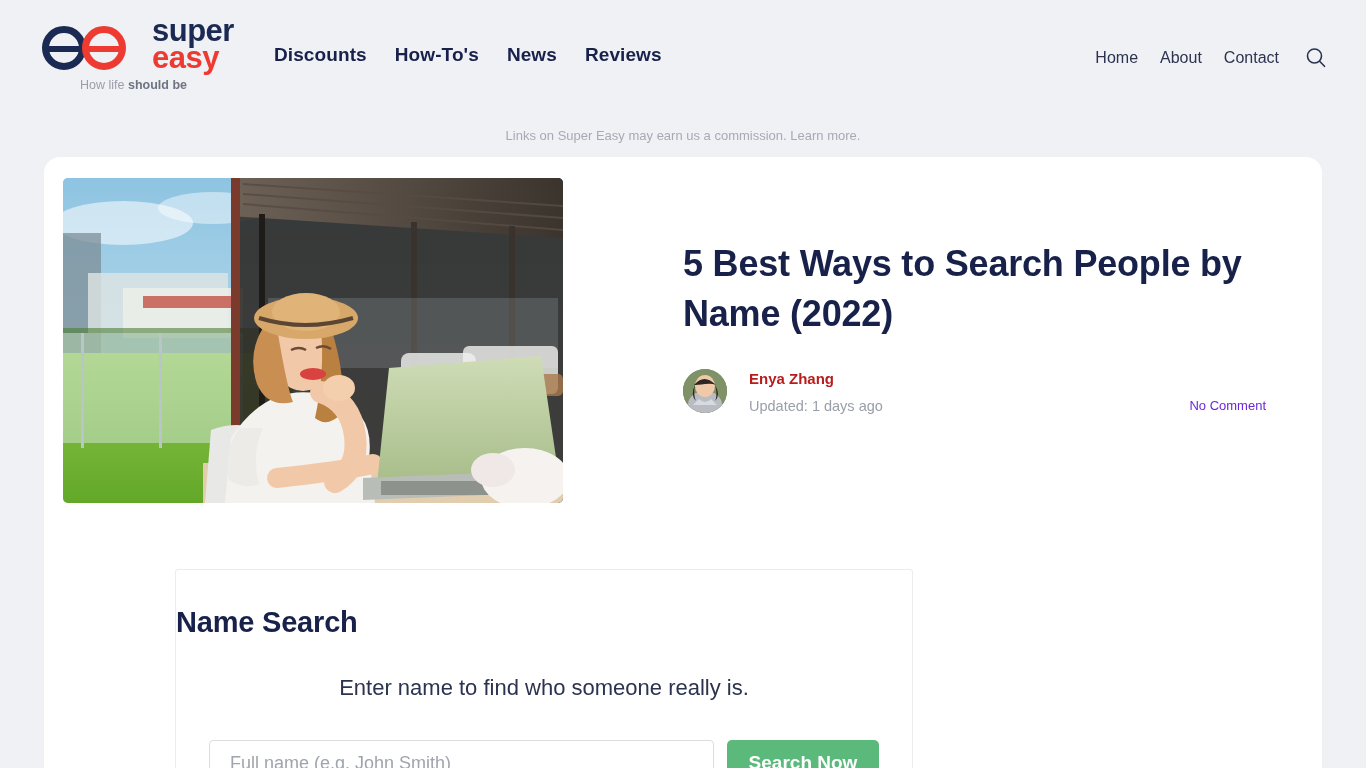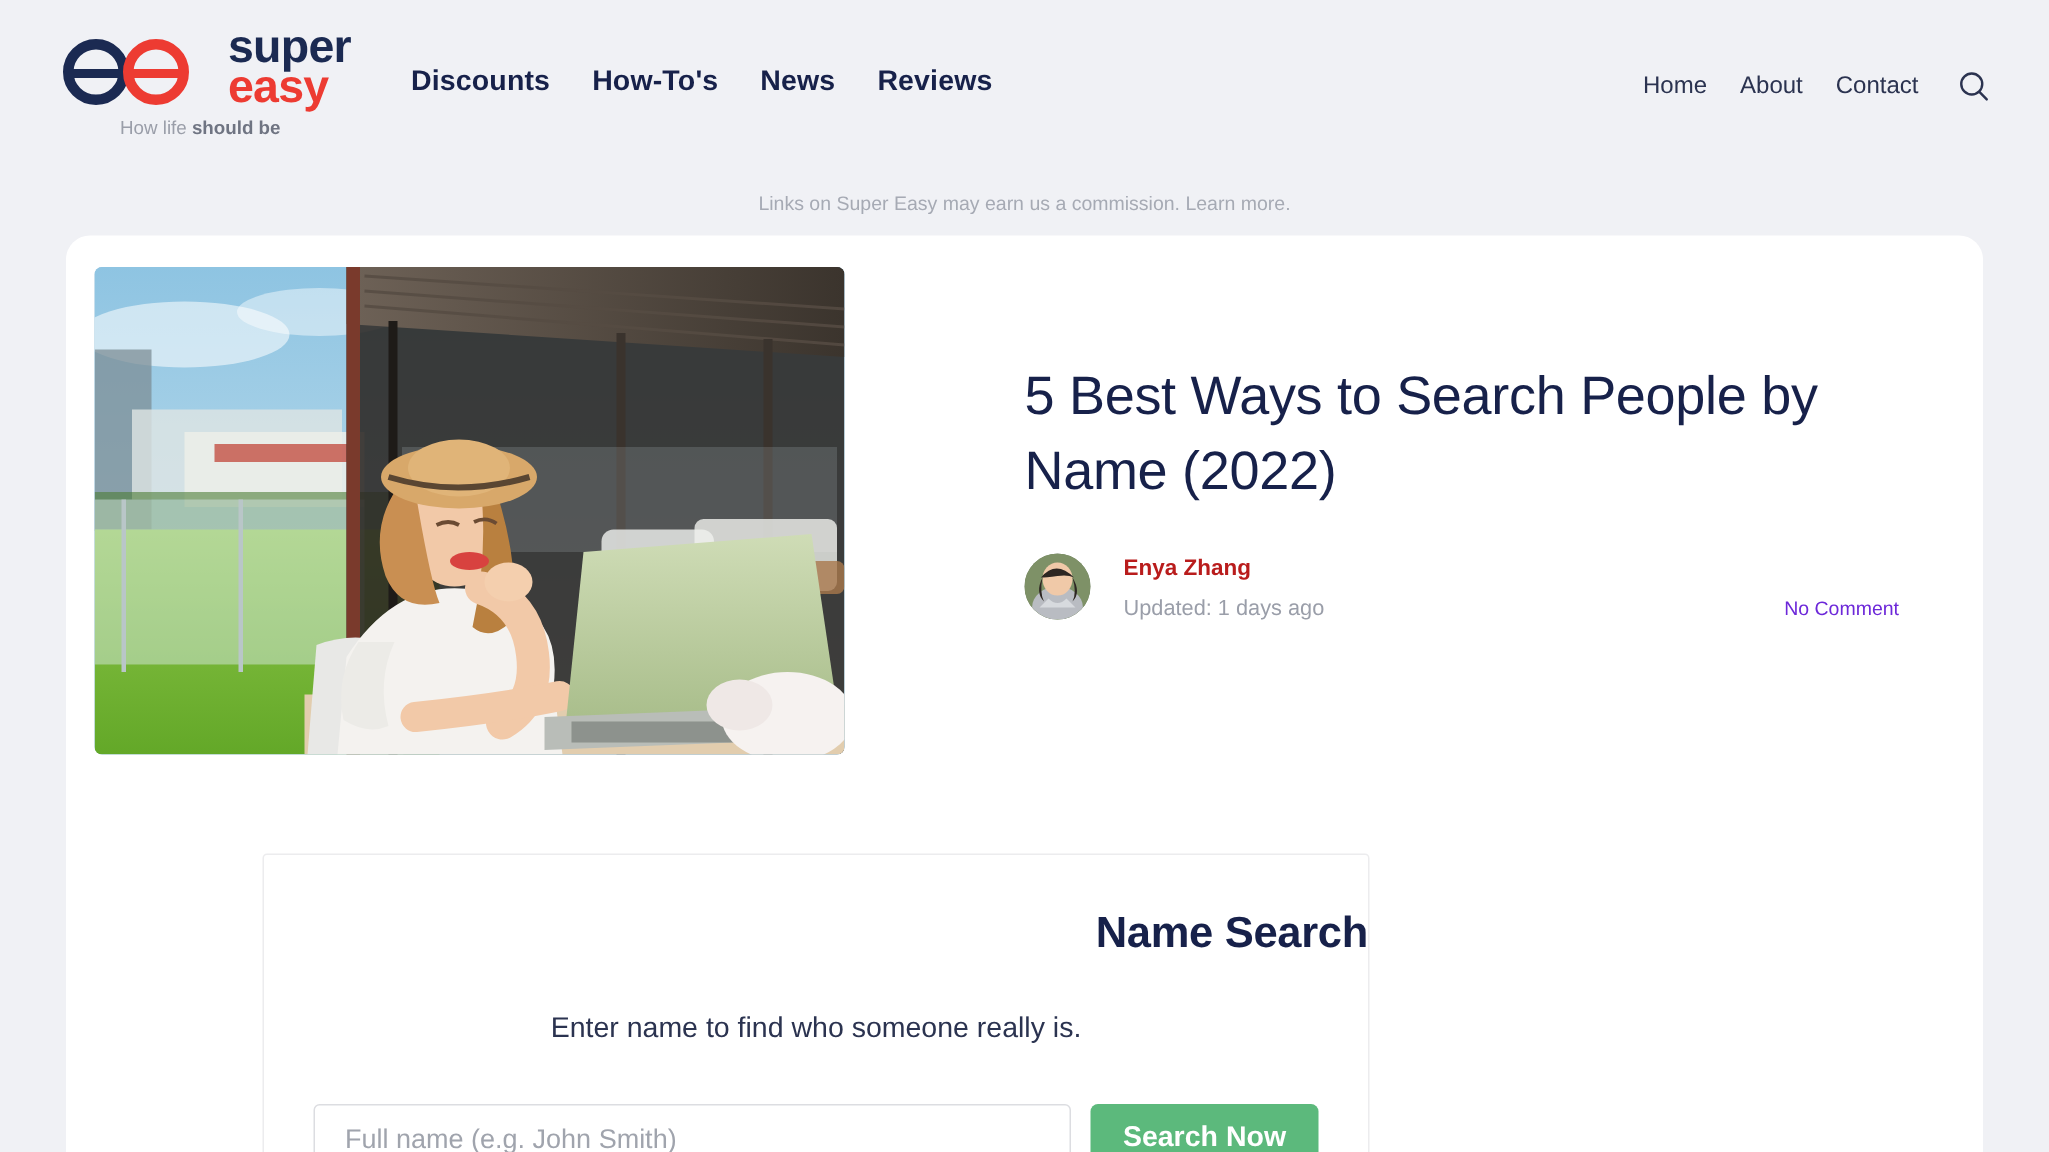--- a/index.html
+++ b/index.html
@@ -93,21 +93,21 @@
     overflow: hidden;
     background: #9fc7de;
   }
   .hero svg { display: block; width: 500px; height: 325px; }
 
   .article-head {
     position: absolute; left: 639px; top: 82px; width: 600px;
   }
   .article-title {
     color: #17214a;
-    font-size: 36px; font-weight: normal;
+    font-size: 36px; font-weight: bold;
     line-height: 1.38;
     letter-spacing: -0.2px;
   }
   .byline {
     position: absolute; left: 639px; top: 211px;
     display: flex; align-items: center;
   }
   .avatar {
     width: 44px; height: 44px; border-radius: 50%;
     overflow: hidden; background: #6d7f5e; flex: none;
@@ -128,27 +128,27 @@
 
   
   .search-widget {
     position: absolute; left: 131px; top: 412px;
     width: 738px; height: 290px;
     border: 1px solid #ececee;
     border-radius: 3px;
     background: #fff;
   }
   .widget-title {
-    margin-top: 36px; text-align: right;
+    margin-top: 36px; text-align: left;
     color: #17214a; font-size: 29px; font-weight: bold;
     letter-spacing: -0.2px;
   }
   .widget-sub {
     margin-top: 36px; text-align: center;
-    color: #2b3350; font-size: 19px;
+    color: #2b3350; font-size: 22px;
   }
   .widget-form {
     margin-top: 39px;
     display: flex; justify-content: center; align-items: flex-start;
     gap: 13px;
   }
   .name-input {
     width: 505px; height: 46px;
     border: 1px solid #dcdde1; border-radius: 4px;
     background: #fff;

